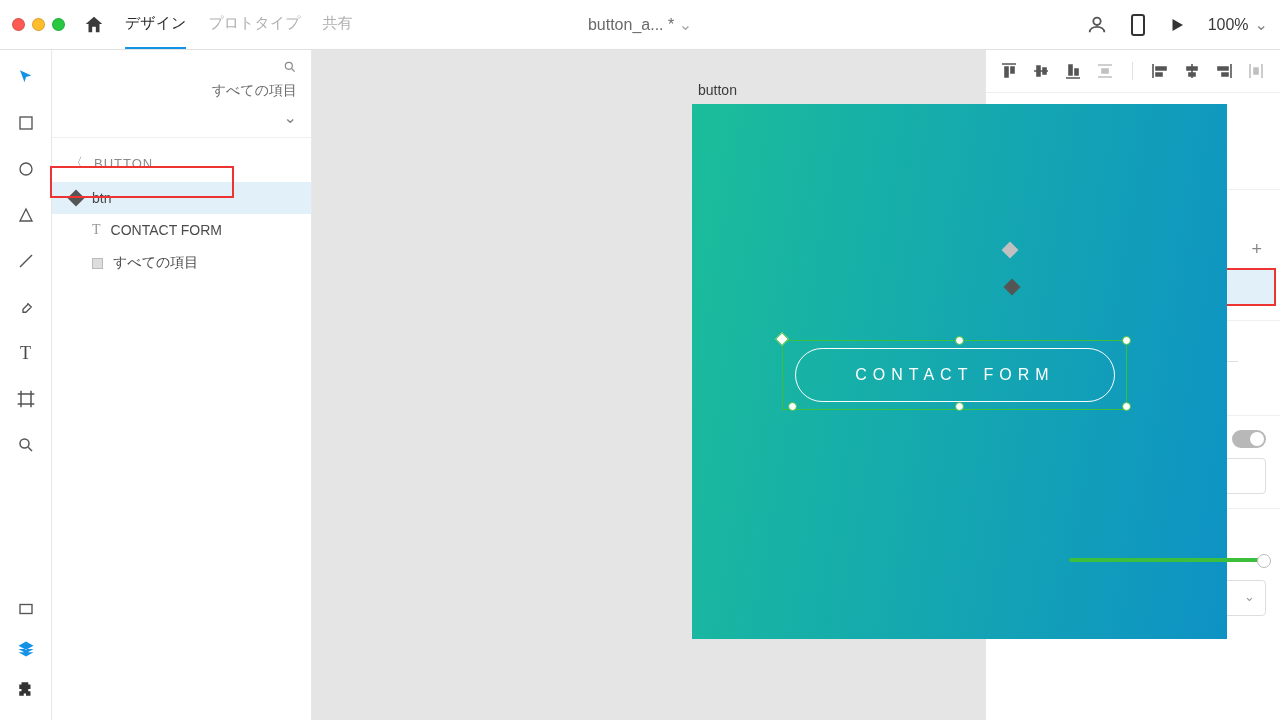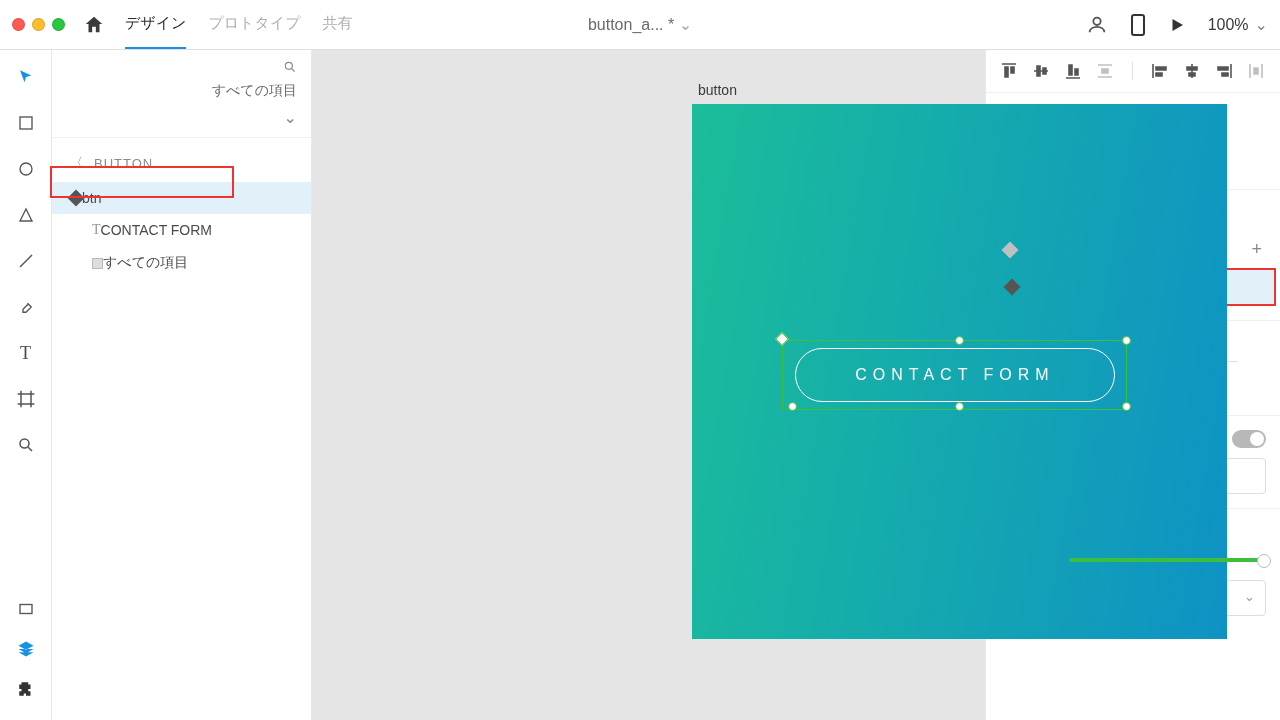--- a/index.html
+++ b/index.html
@@ -19,21 +19,21 @@
 .main { display: flex; height: 670px; }
 .toolcol { width: 52px; border-right: 1px solid #e8e8e8; display: flex; flex-direction: column; align-items: center; padding-top: 16px; gap: 24px; }
 .ticon { width: 22px; height: 22px; display:flex; align-items:center; justify-content:center; color:#4a4a4a; }
 .ticon.sel { color: #1592e6; }
 .bottom-tools { margin-top: auto; padding-bottom: 20px; display:flex; flex-direction:column; gap:18px; }
 
 .layerpanel { width: 260px; border-right: 1px solid #e8e8e8; background: #fff; }
 .search { display: flex; align-items: flex-end; padding: 10px 14px; gap: 8px; color: #6a6a6a; border-bottom: 1px solid #efefef; flex-direction: column; }
 .search span.txt { font-size: 14px; flex: 1; }
 .bcrumb { padding: 16px 18px 10px; display:flex; align-items:center; gap:10px; color:#8a8a8a; font-size:13px; letter-spacing:1px; }
-.litem { display: flex; align-items: center; padding: 8px 18px; font-size: 14px; color: #4a4a4a; }
+.litem { display: flex; align-items: center; gap: 10px; padding: 8px 18px; font-size: 14px; color: #4a4a4a; }
 .litem.sel { background: #e2f0fa; }
 .redbox1 { border: 2px solid #e33; position:absolute; left:50px; top:166px; width:184px; height:32px; pointer-events:none; }
 .diamond { width:12px; height:12px; transform: rotate(45deg); background:#555; }
 .diamond.light { background:#c0c0c0; }
 .ticon-t { font-family: serif; font-size:14px; color:#999; }
 .sq { width:11px; height:11px; border:1px solid #bbb; background:#ddd; }
 
 .canvas { flex:1; background: #e5e5e5; position: relative; }
 .artlabel { position:absolute; left:386px; top:32px; font-size:14px; color:#3a3a3a; }
 .artboard { position:absolute; left:380px; top:54px; width:535px; height:535px; background: linear-gradient(100deg, #1bbd9a 0%, #0e92c5 100%); }

